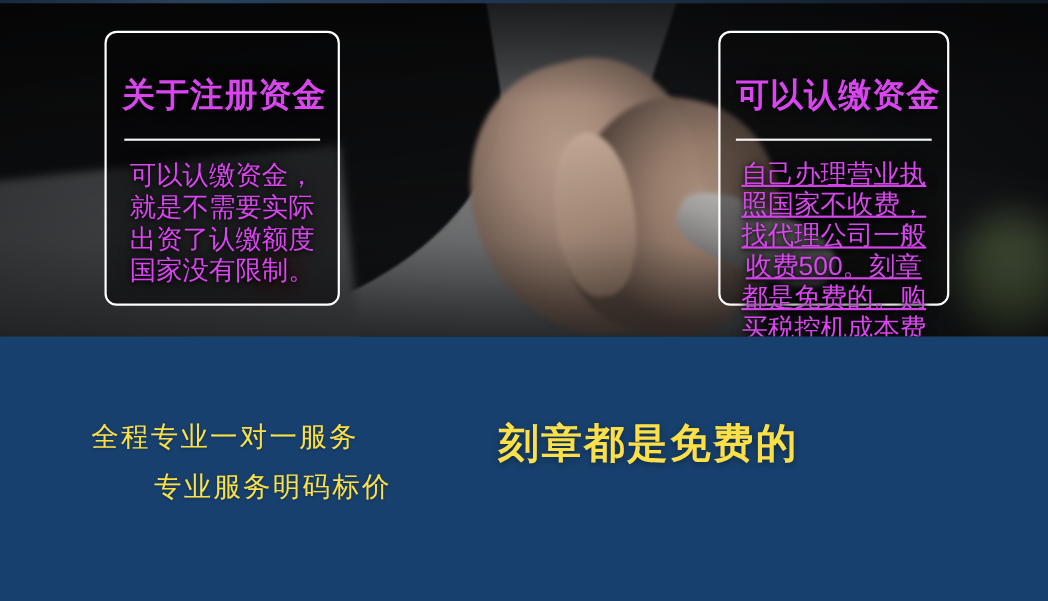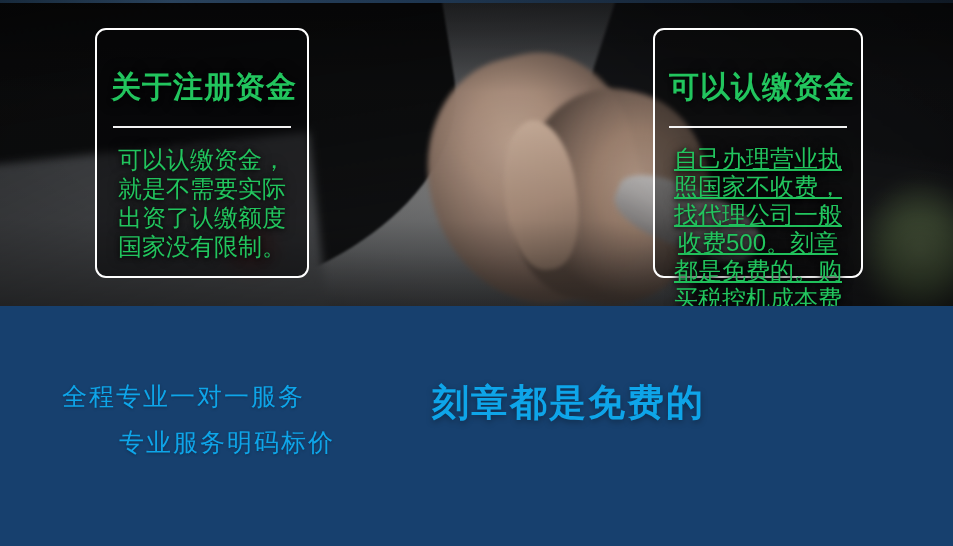--- a/index.html
+++ b/index.html
@@ -117,21 +117,21 @@
       radial-gradient(140% 110% at 50% 50%, rgba(0,0,0,0) 30%, rgba(0,0,0,.45) 100%);
   }
 
   
   .card{
     position:absolute;
     border:2px solid #ffffff;
     border-radius:11px;
     box-sizing:border-box;
     text-align:center;
-    color:#22c55e;
+    color:#d946ef;
     padding:0 14px;
     background:rgba(10,10,12,0.30);
   }
   #card-1{left:95px;top:28px;width:214px;height:250px;background:rgba(6,6,7,0.55);}
   #card-2{left:375px;top:28px;width:212px;height:250px;background:rgba(30,30,32,0.26);}
   #card-3{left:653px;top:28px;width:210px;height:250px;background:rgba(8,8,9,0.44);}
 
   .card-title{
     font-size:30px;
     font-weight:bold;
@@ -162,23 +162,24 @@
 
   
   #band{
     position:absolute;left:0;top:306px;width:953px;height:240px;
     background:#17406e;
   }
   #band-inner{position:absolute;left:0;top:0;width:953px;height:240px;}
 
   .band-line{
     position:absolute;
-    color:#0ea5e9;
+    color:#fde047;
     white-space:nowrap;
     text-shadow:0 1px 3px rgba(0,0,0,.28);
+    margin-left:21px;
   }
   .band-left{
     font-size:25px;
     font-weight:500;
     letter-spacing:2px;
   }
   #band-l1{left:62px;top:74px;}
   #band-l2{left:119px;top:120px;font-family:Liberation Serif, serif;}
 
   .band-right{

